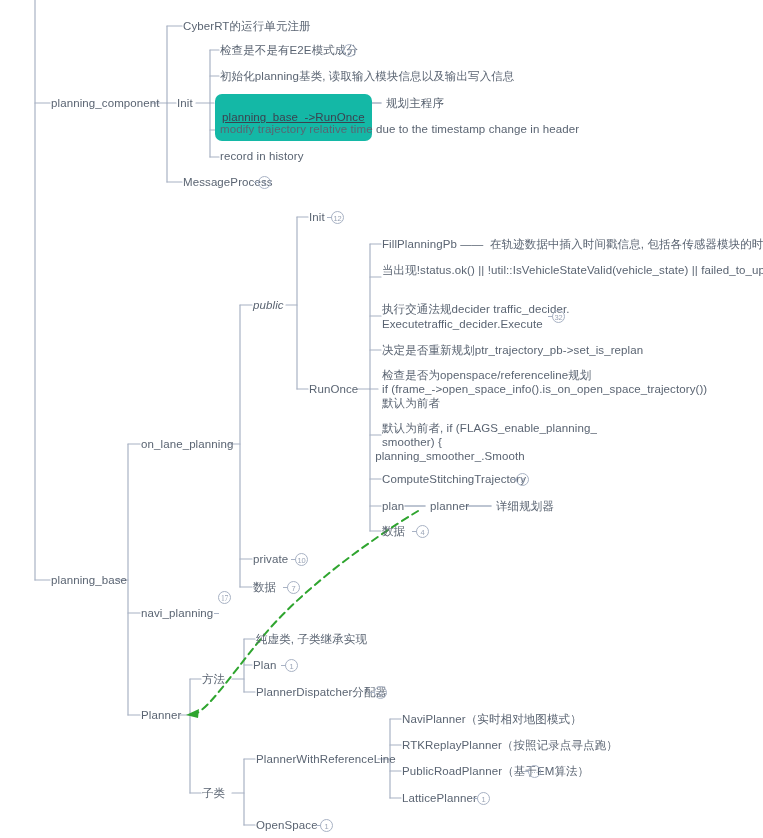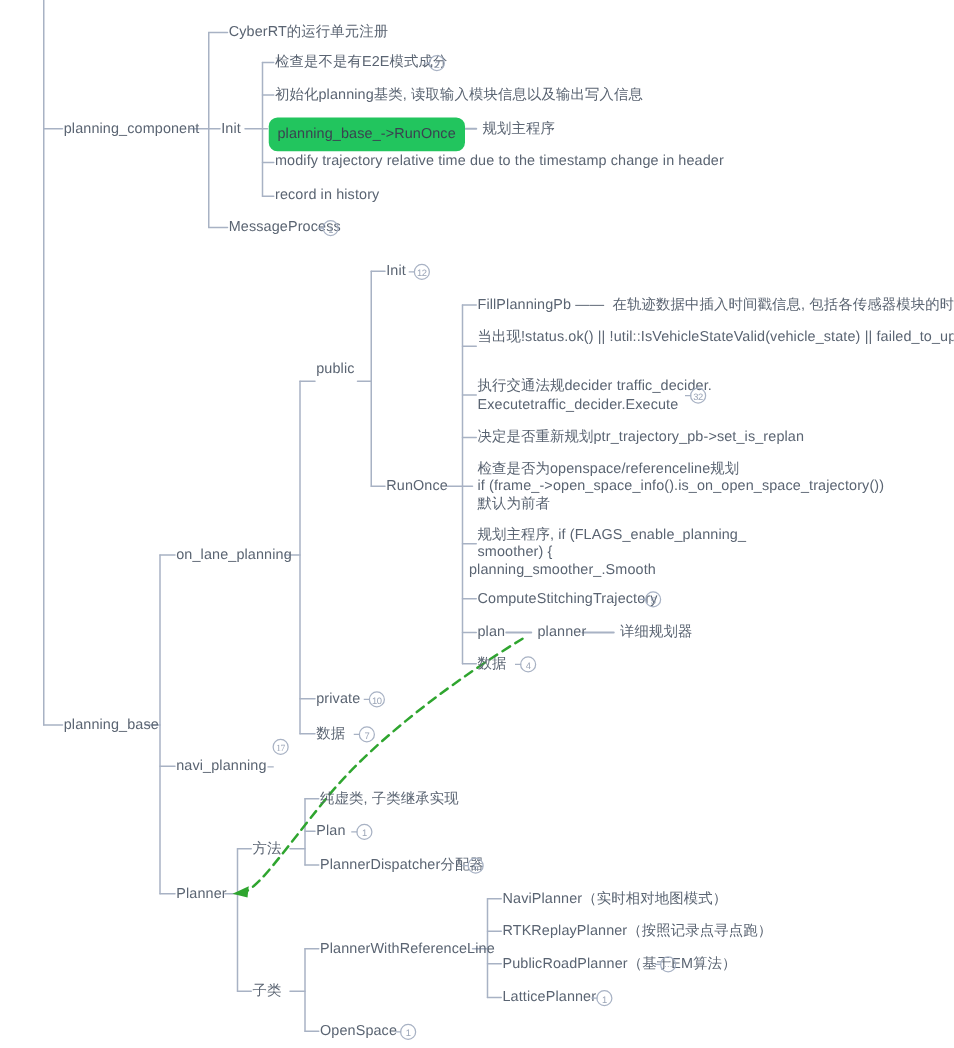--- a/index.html
+++ b/index.html
@@ -27,25 +27,26 @@
   }
   .node {
     position: absolute;
     font-size: 11.5px;
     line-height: 14.5px;
     color: #5a6472;
     white-space: pre;
     letter-spacing: 0.1px;
   }
   .node.hl {
-    background: #22c55e;
+    background: #14b8a6;
     color: #3a4250;
     border-radius: 7px;
-    padding: 6px 7px;
+    padding: 16px 7px;
     white-space: pre;
+    text-decoration: underline;
   }
   .badge {
     position: absolute;
     width: 13px;
     height: 13px;
     border: 1px solid #a8b2c4;
     border-radius: 50%;
     color: #9aa4b6;
     font-size: 7.5px;
     line-height: 13px;
@@ -172,21 +173,21 @@
 
   <div class="node" style="left:220px; top:122px;">modify trajectory relative time due to the timestamp change in header</div>
   <div class="node" style="left:220px; top:149px;">record in history</div>
 
   <div class="node" style="left:141px; top:437px;">on_lane_planning</div>
   <div class="node" style="left:141px; top:606px;">navi_planning</div>
   <div class="badge-dash" style="left:214px; top:613px;"></div>
   <div class="badge" style="left:218px; top:591px;font-family:Liberation Serif, serif;">17</div>
   <div class="node" style="left:141px; top:708px;">Planner</div>
 
-  <div class="node" style="left:253px; top:288px;">public</div>
+  <div class="node" style="left:253px; top:298px;font-style:italic;">public</div>
   <div class="node" style="left:253px; top:552px;">private</div>
   <div class="badge-dash" style="left:291px; top:559px;"></div>
   <div class="badge" style="left:295px; top:553px;">10</div>
   <div class="node" style="left:253px; top:580px;">数据</div>
   <div class="badge-dash" style="left:283px; top:587px;"></div>
   <div class="badge" style="left:287px; top:581px;">7</div>
 
   <div class="node" style="left:309px; top:210px;">Init</div>
   <div class="badge-dash" style="left:327px; top:217px;"></div>
   <div class="badge" style="left:331px; top:211px;">12</div>
@@ -200,21 +201,21 @@
   <div class="node" style="left:382px; top:317px;">Executetraffic_decider.Execute</div>
   <div class="badge-dash" style="left:548px; top:316px;"></div>
   <div class="badge" style="left:552px; top:310px;">32</div>
 
   <div class="node" style="left:382px; top:343px;">决定是否重新规划ptr_trajectory_pb-&gt;set_is_replan</div>
 
   <div class="node" style="left:382px; top:368px;">检查是否为openspace/referenceline规划</div>
   <div class="node" style="left:382px; top:382px;">if (frame_-&gt;open_space_info().is_on_open_space_trajectory())</div>
   <div class="node" style="left:382px; top:396px;">默认为前者</div>
 
-  <div class="node" style="left:382px; top:421px;">规划主程序, if (FLAGS_enable_planning_</div>
+  <div class="node" style="left:382px; top:421px;">默认为前者, if (FLAGS_enable_planning_</div>
   <div class="node" style="left:382px; top:435px;">smoother) {</div>
   <div class="node" style="left:362px; top:449px;">    planning_smoother_.Smooth</div>
 
   <div class="node" style="left:382px; top:472px;">ComputeStitchingTrajectory</div>
   <div class="badge-dash" style="left:512px; top:479px;"></div>
   <div class="badge" style="left:516px; top:473px;">5</div>
 
   <div class="node" style="left:382px; top:499px;">plan</div>
   <div class="node" style="left:430px; top:499px;">planner</div>
   <div class="node" style="left:496px; top:499px;">详细规划器</div>

